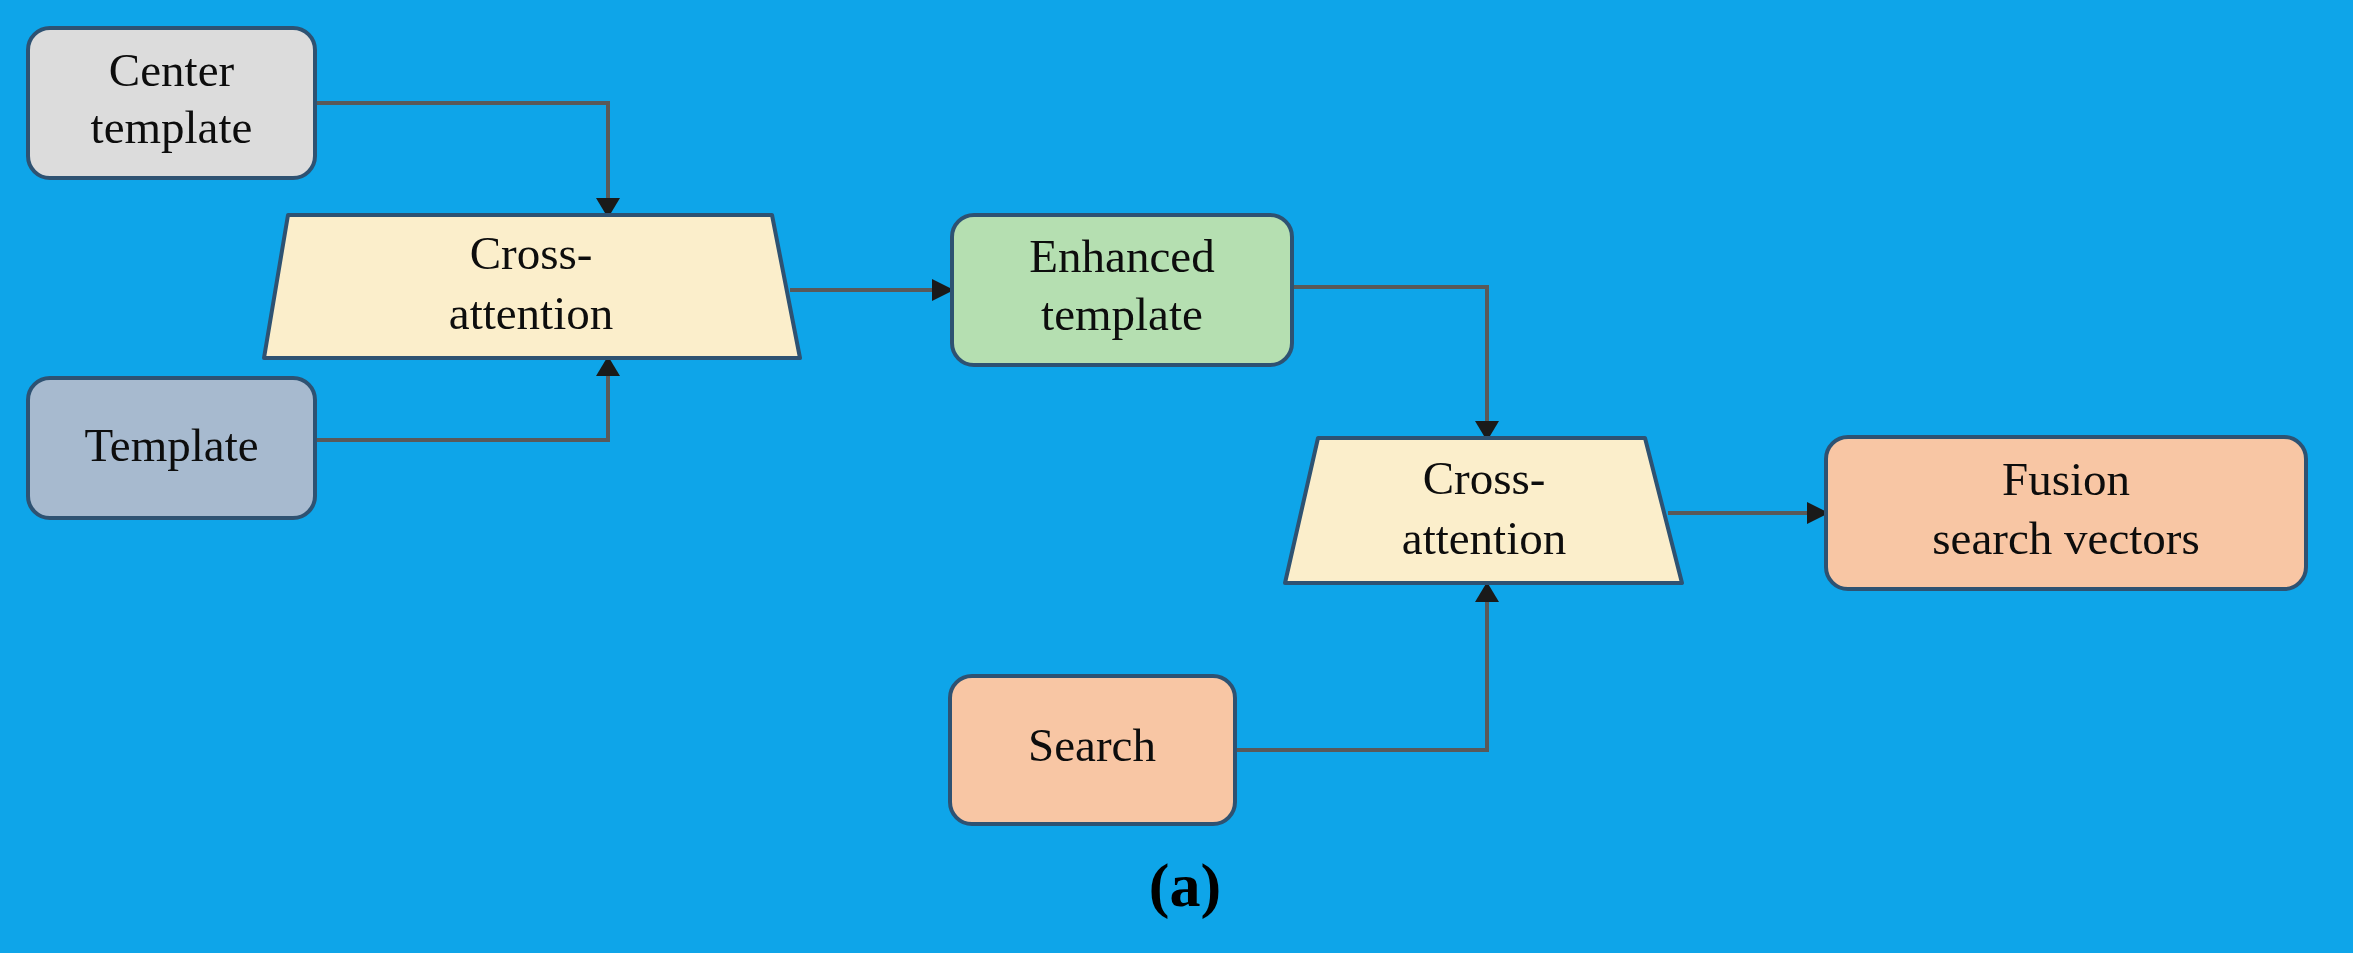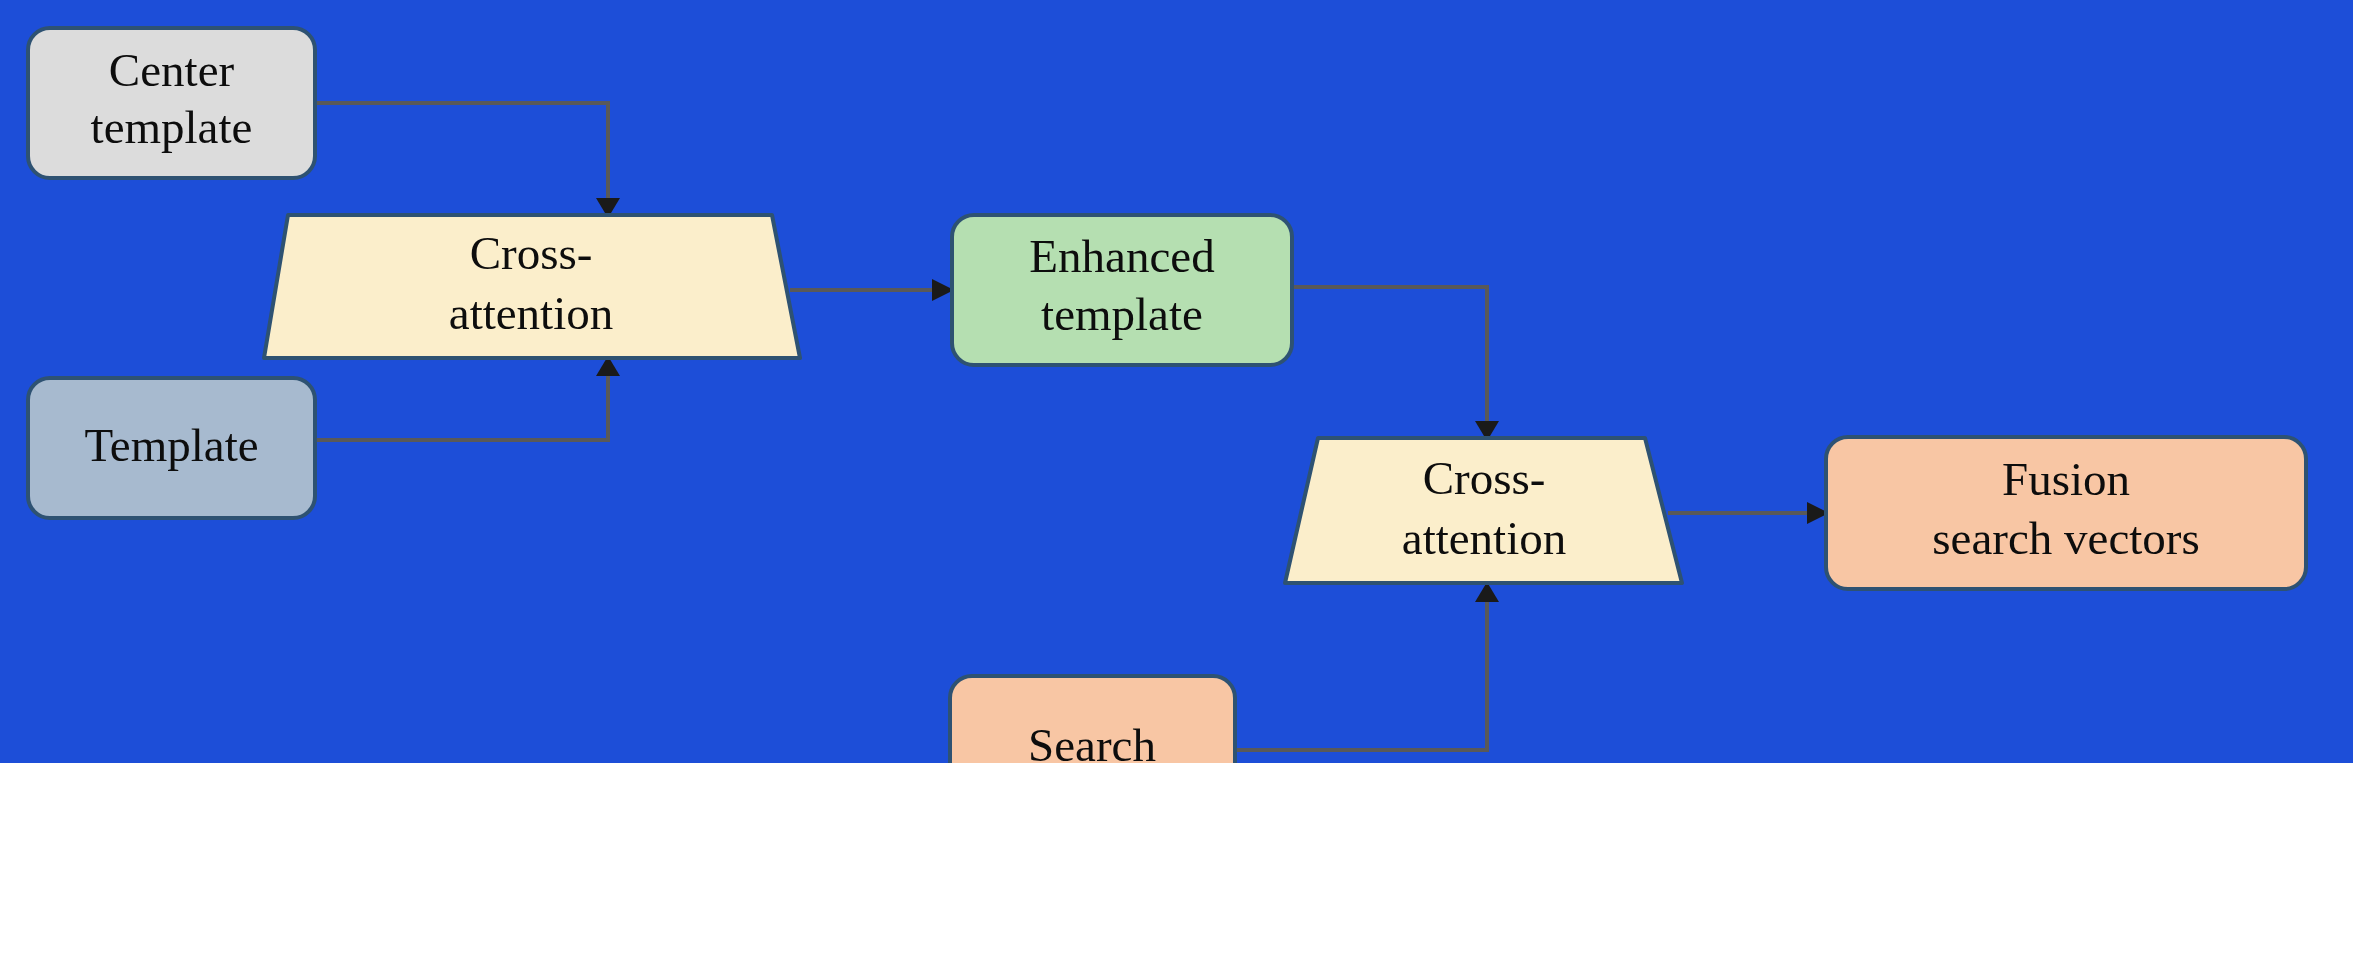--- a/index.html
+++ b/index.html
@@ -6,22 +6,22 @@
     margin: 0;
     padding: 0;
     background: #ffffff;
   }
   body {
     font-family: "Liberation Serif", "DejaVu Serif", serif;
   }
   #canvas {
     position: relative;
     width: 2353px;
-    height: 763px;
-    background: #1d4ed8;
+    height: 953px;
+    background: #0ea5e9;
     overflow: hidden;
   }
   svg#diagram {
     position: absolute;
     left: 0;
     top: 0;
     width: 2353px;
     height: 953px;
   }
   .node-label {

